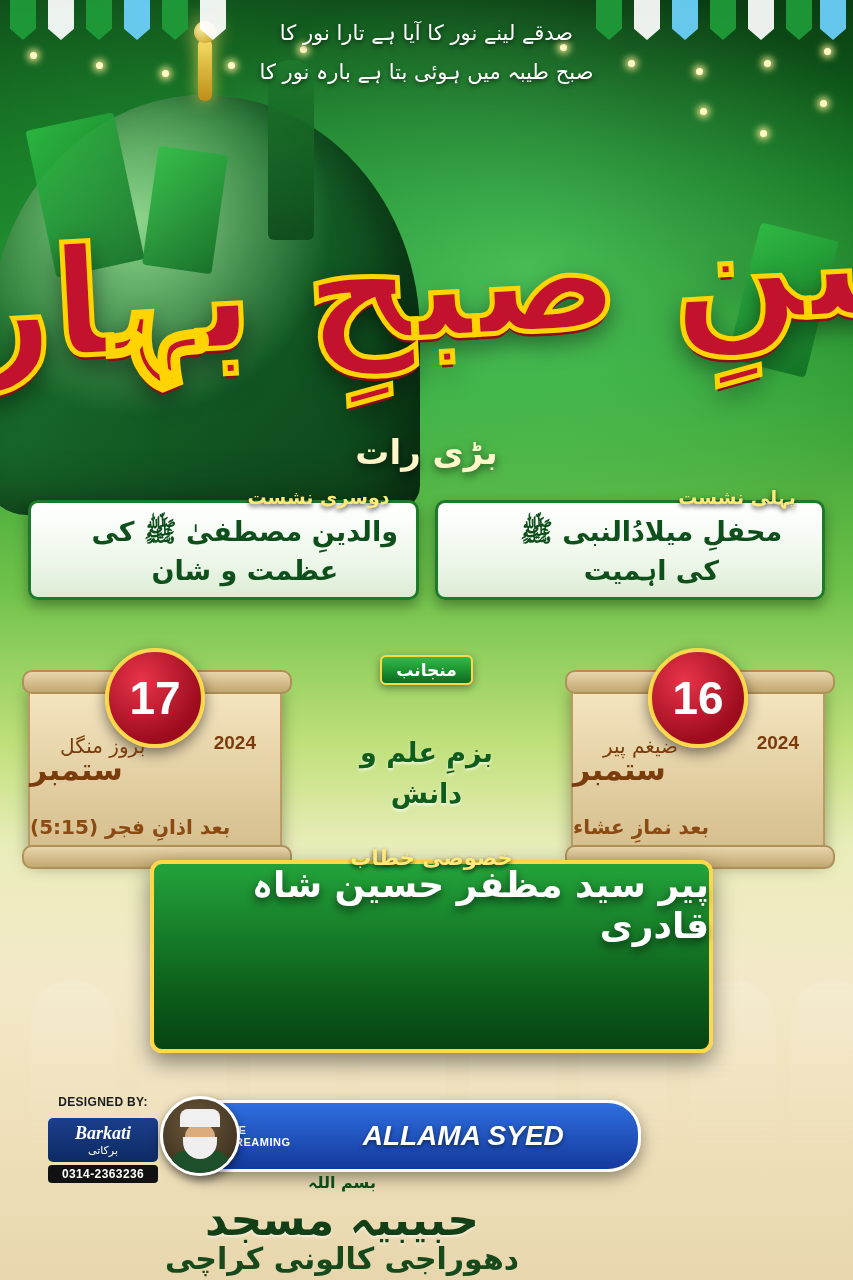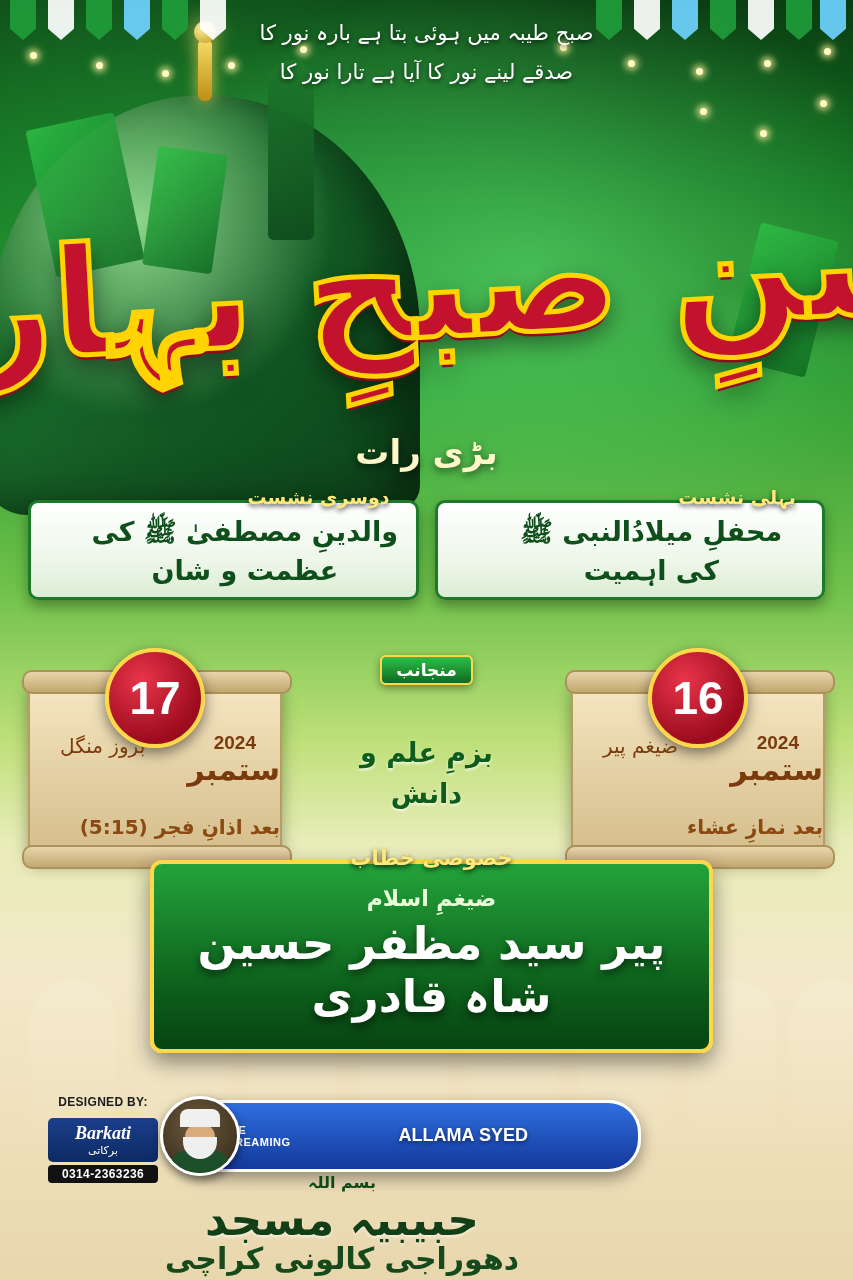--- a/index.html
+++ b/index.html
@@ -124,21 +124,21 @@
 
   
   .scrolls{
     position:absolute;top:625px;left:28px;width:797px;height:240px;
   }
   .scroll{
     position:absolute;top:55px;width:250px;height:175px;
     background:linear-gradient(180deg,#f6e7c3,#e3cfa2 55%,#d4bd8c);
     border:2px solid #b99b63;border-radius:8px;
     box-shadow:0 7px 16px rgba(0,0,0,.35);
-    direction:rtl;text-align:right;
+    direction:rtl;text-align:left;
   }
   .scroll.right{right:0;}
   .scroll.left{left:0;}
   .scroll .roll-top,.scroll .roll-bot{
     position:absolute;left:-8px;width:266px;height:20px;
     background:linear-gradient(180deg,#e9d5ac,#c2a870);
     border:2px solid #ae9059;border-radius:10px;
   }
   .scroll .roll-top{top:-12px;}
   .scroll .roll-bot{bottom:-12px;}
@@ -199,23 +199,24 @@
     position:absolute;top:-18px;left:50%;transform:translateX(-50%);
     color:#ffe97a;font-size:21px;font-weight:bold;
     text-shadow:0 2px 5px rgba(0,0,0,.8);
     font-family:"DejaVu Sans", sans-serif;white-space:nowrap;
   }
   .speaker .honor{
     margin-top:22px;color:#eaffd9;font-size:22px;font-weight:bold;
     font-family:"DejaVu Sans", sans-serif;
   }
   .speaker .name{
-    margin-top:6px;color:#fff;font-size:45px;font-weight:bold;
+    margin-top:0;color:#fff;font-size:36px;font-weight:bold;
     font-family:"DejaVu Sans", sans-serif;
     text-shadow:0 4px 10px rgba(0,0,0,.6);
+    text-align:right;
   }
 
   
   .designer{
     position:absolute;left:48px;top:1095px;width:110px;text-align:center;
   }
   .designer .dby{font-size:12px;font-weight:bold;color:#1b1b1b;letter-spacing:.3px;}
   .designer .card{
     margin-top:9px;background:linear-gradient(180deg,#1c3f8c,#0d2a63);
     border-radius:5px;padding:5px 0;color:#fff;
@@ -236,22 +237,22 @@
     display:flex;align-items:center;
   }
   .livebar .fb{
     width:30px;height:30px;border-radius:50%;background:#1877f2;
     border:2px solid #fff;color:#fff;font-weight:bold;font-size:19px;
     display:flex;align-items:center;justify-content:center;margin-left:8px;
     font-family:"Liberation Serif", serif;
   }
   .livebar .livetxt{color:#fff;font-size:11px;font-weight:bold;letter-spacing:.5px;margin-right:6px;}
   .livebar .lname{
-    flex:1;color:#fff;font-size:18px;font-weight:bold;line-height:1.08;
-    text-align:center;padding-right:8px;text-shadow:0 2px 4px rgba(0,0,0,.5);
+    flex:1;color:#fff;font-size:28px;font-weight:bold;line-height:1.08;
+    text-align:center;padding-right:8px;text-shadow:0 2px 4px rgba(0,0,0,.5);font-style:italic;
   }
   .avatar{
     position:absolute;left:160px;top:1096px;width:74px;height:74px;border-radius:50%;
     background:radial-gradient(circle at 45% 35%,#6f5a3c,#2e2517);
     border:3px solid #fff;box-shadow:0 4px 10px rgba(0,0,0,.5);overflow:hidden;
   }
   .avatar .cap{position:absolute;left:17px;top:10px;width:40px;height:18px;border-radius:8px 8px 0 0;background:#f0f0f0;}
   .avatar .face{position:absolute;left:22px;top:24px;width:30px;height:28px;border-radius:50%;background:#d9ab7d;}
   .avatar .beard{position:absolute;left:20px;top:38px;width:34px;height:22px;border-radius:0 0 18px 18px;background:#efefef;}
   .avatar .body{position:absolute;left:8px;bottom:-4px;width:58px;height:26px;border-radius:14px 14px 0 0;background:#1d4f2a;}
@@ -319,22 +320,22 @@
     <div class="bulb" style="left:628px;top:60px;"></div>
     <div class="bulb" style="left:696px;top:68px;"></div>
     <div class="bulb" style="left:764px;top:60px;"></div>
     <div class="bulb" style="left:824px;top:48px;"></div>
     <div class="bulb" style="left:700px;top:108px;"></div>
     <div class="bulb" style="left:760px;top:130px;"></div>
     <div class="bulb" style="left:820px;top:100px;"></div>
   </div>
 
   <div class="couplet">
+    <div>صدقے لینے نور کا آیا ہے تارا نور کا</div>
     <div>صبح طیبہ میں ہوئی بتا ہے بارہ نور کا</div>
-    <div>صدقے لینے نور کا آیا ہے تارا نور کا</div>
   </div>
 
   <div class="title-wrap">
     <div class="title">جشنِ صبحِ بہاراں</div>
   </div>
   <div class="subtitle">بڑی رات</div>
 
   <div class="sessions">
     <div class="sess">
       <div class="sess-label">پہلی نشست</div>
@@ -369,21 +370,20 @@
       <div class="daybadge">17</div>
       <div class="scroll-year">2024</div>
       <div class="scroll-month">ستمبر</div>
       <div class="scroll-day">بروز منگل</div>
       <div class="scroll-time">بعد اذانِ فجر (5:15)</div>
     </div>
   </div>
 
   <div class="speaker">
     <div class="khitab">خصوصی خطاب</div>
-    <div class="honor">ضیغمِ اسلام</div>
     <div class="name">پیر سید مظفر حسین شاہ قادری</div>
   </div>
 
   <div class="designer">
     <div class="dby">DESIGNED BY:</div>
     <div class="card">
       <div class="brand">Barkati</div>
       <div class="brand-ur">برکاتی</div>
     </div>
     <div class="phone">0314-2363236</div>

